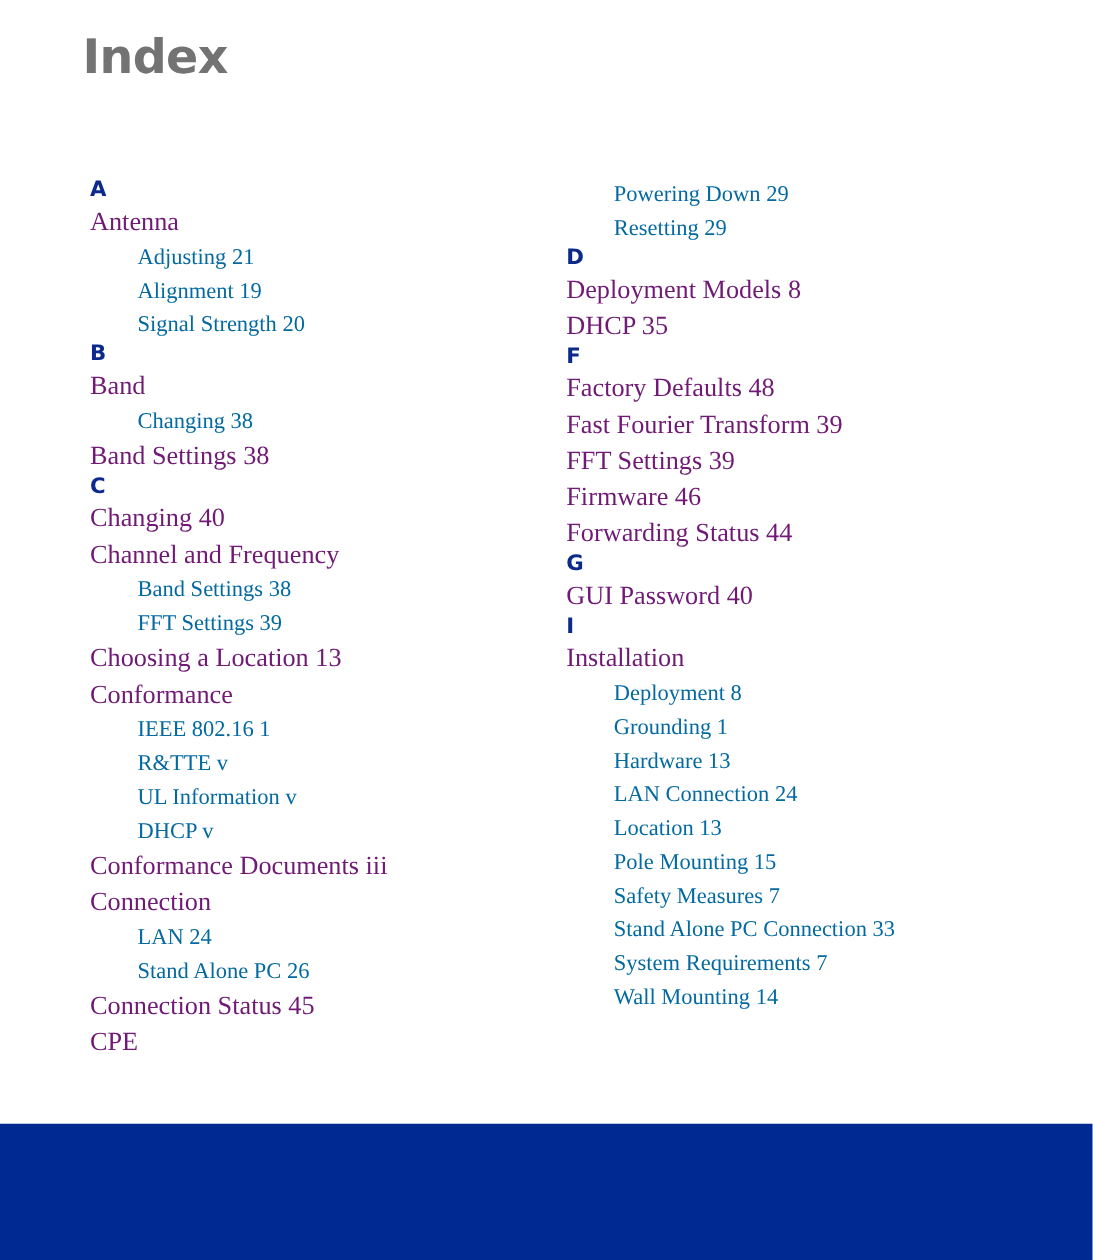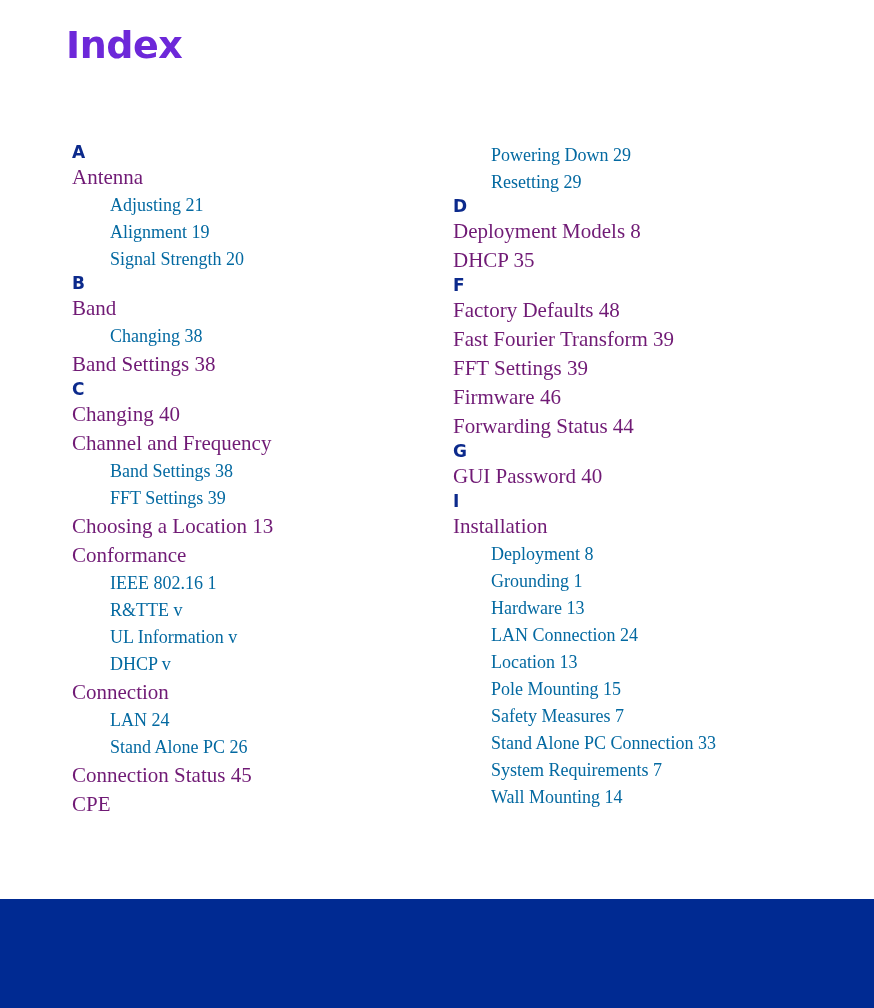--- a/index.html
+++ b/index.html
@@ -23,21 +23,21 @@
   }
   
   .page-title {
     position: absolute;
     left: 66px;
     top: -4px;
     font-family: "DejaVu Sans", sans-serif;
     font-weight: bold;
     font-size: 38px;
     letter-spacing: -0.5px;
-    color: #6d28d9;
+    color: #737373;
     line-height: 48px;
     white-space: nowrap;
   }
   
   .columns {
     position: absolute;
     top: 142px;
     left: 0;
     width: 874px;
   }
@@ -111,20 +111,21 @@
         <div class="entry">Changing 40</div>
         <div class="entry">Channel and Frequency</div>
         <div class="subentry">Band Settings 38</div>
         <div class="subentry">FFT Settings 39</div>
         <div class="entry">Choosing a Location 13</div>
         <div class="entry">Conformance</div>
         <div class="subentry">IEEE 802.16 1</div>
         <div class="subentry">R&amp;TTE v</div>
         <div class="subentry">UL Information v</div>
         <div class="subentry">DHCP v</div>
+        <div class="entry">Conformance Documents iii</div>
         <div class="entry">Connection</div>
         <div class="subentry">LAN 24</div>
         <div class="subentry">Stand Alone PC 26</div>
         <div class="entry">Connection Status 45</div>
         <div class="entry">CPE</div>
       </div>
     <div class="column column-right">
         <div class="subentry">Powering Down 29</div>
         <div class="subentry">Resetting 29</div>
         <div class="letter-heading">D</div>

